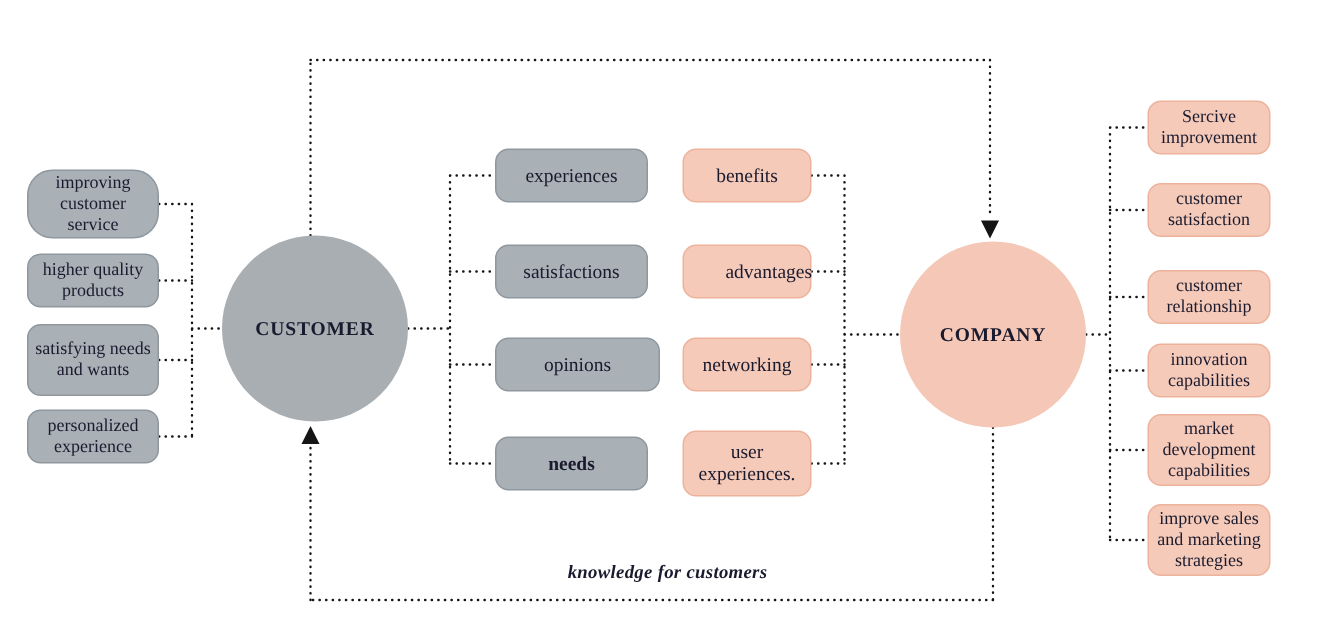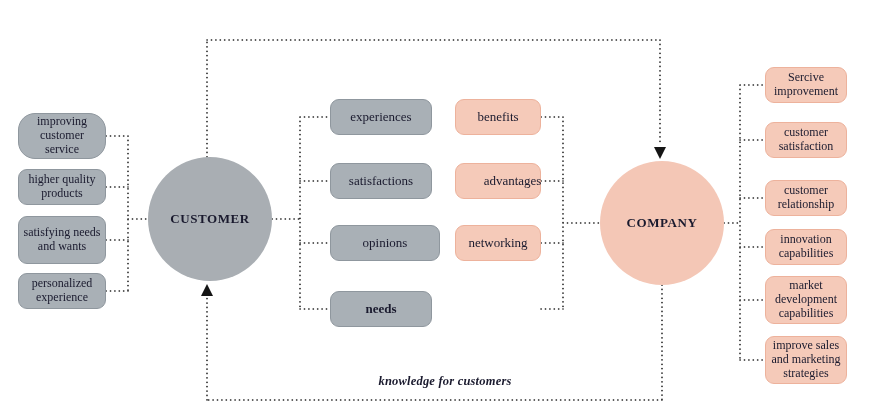--- a/index.html
+++ b/index.html
@@ -100,20 +100,21 @@
   <div class="box gbox small lb3">personalized experience</div>
 
   <div class="box gbox mid mg0">experiences</div>
   <div class="box gbox mid mg1">satisfactions</div>
   <div class="box gbox mid mg2">opinions</div>
   <div class="box gbox mid mg3">needs</div>
 
   <div class="box pbox mid mp0">benefits</div>
   <div class="box pbox mid mp1">advantages</div>
   <div class="box pbox mid mp2">networking</div>
+  <div class="box pbox mid mp3">user experiences.</div>
 
   <div class="box pbox small rb0">Sercive improvement</div>
   <div class="box pbox small rb1">customer satisfaction</div>
   <div class="box pbox small rb2">customer relationship</div>
   <div class="box pbox small rb3">innovation capabilities</div>
   <div class="box pbox small rb4">market development capabilities</div>
   <div class="box pbox small rb5">improve sales and marketing strategies</div>
 
 </div>
 

